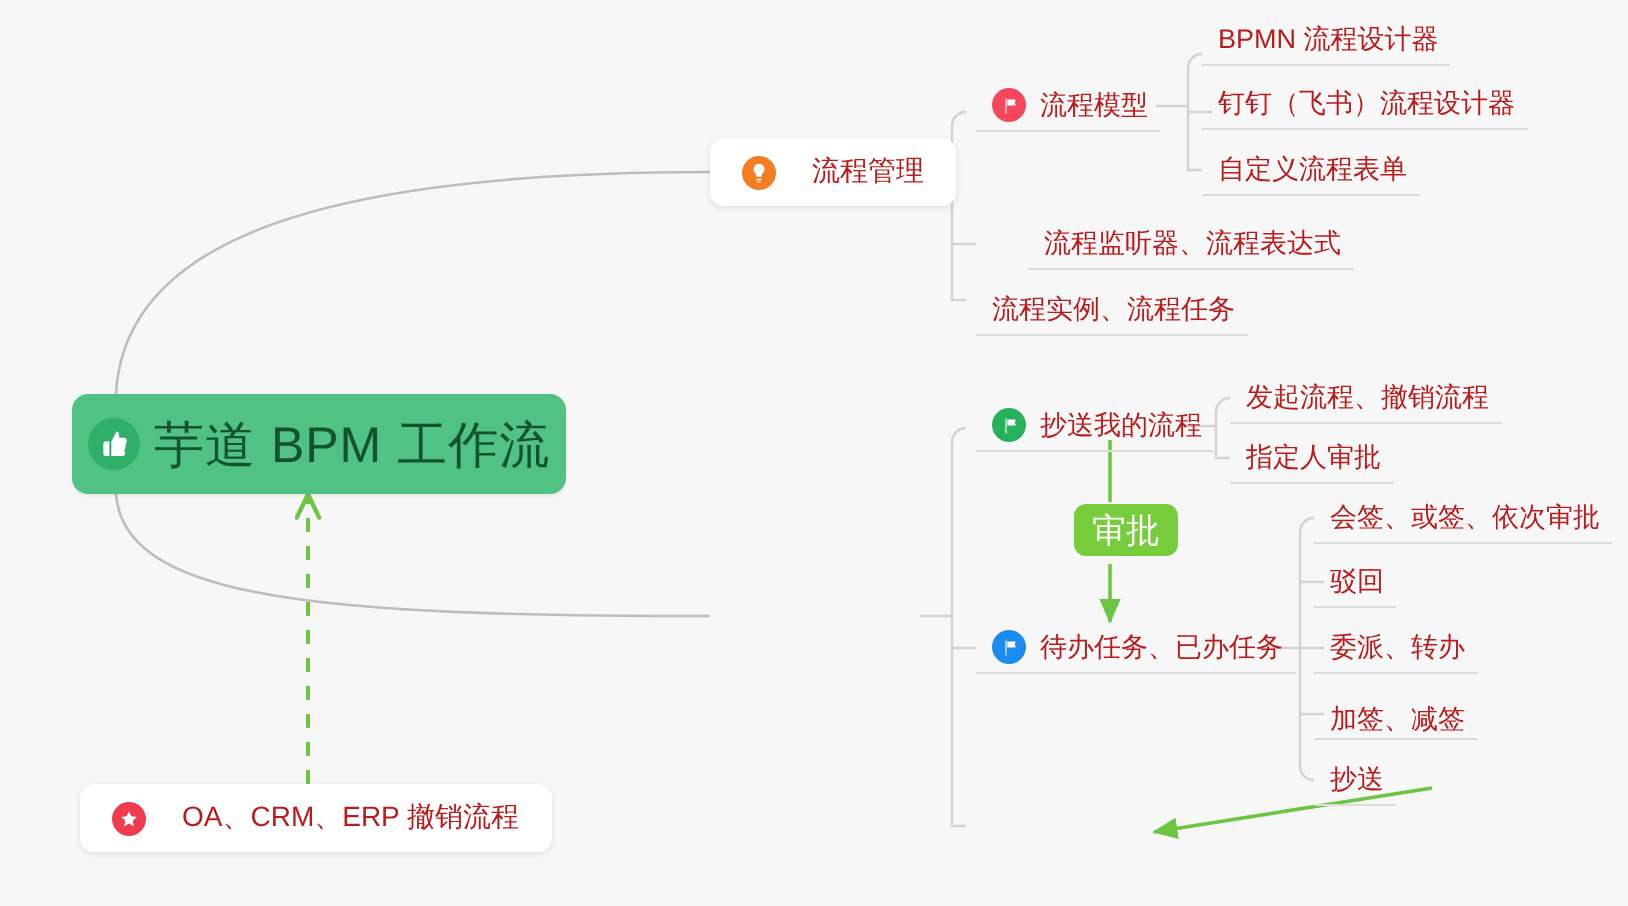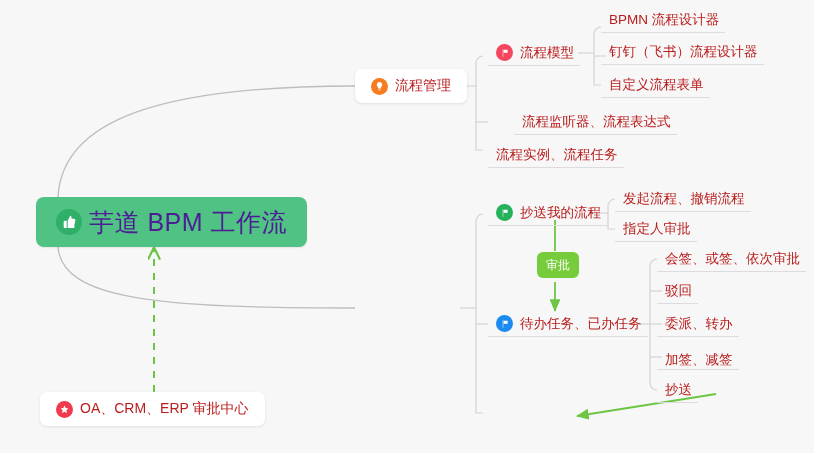--- a/index.html
+++ b/index.html
@@ -30,52 +30,53 @@
     white-space: nowrap;
     display: flex;
     align-items: center;
     color: #b91c1c;
   }
 
   
   .node.root {
     background: #4fc284;
     border-radius: 8px;
-    padding: 0 20px;
+    padding: 0 8px;
     height: 50px;
-    color: #4c1d95;
+    color: #14532d;
     font-size: 25px;
     box-shadow: 0 1px 2px rgba(0,0,0,0.07);
   }
   .node.root .label { letter-spacing: 0.5px; }
 
   
   .node.boxed {
     background: #ffffff;
     border-radius: 7px;
     padding: 0 16px;
     height: 34px;
     font-size: 14px;
     box-shadow: 0 1px 3px rgba(0,0,0,0.10);
+    gap: 11px;
   }
 
   
   .node.plain {
     font-size: 13.5px;
     height: 26px;
     padding: 0 6px 0 8px;
     border-bottom: 1px solid #dcdcdc;
   }
 
   
   .node.badge {
     background: #76cc3a;
     border-radius: 6px;
     color: #ffffff;
-    font-size: 12px;
+    font-size: 17px;
     height: 26px;
     padding: 0 9px;
     justify-content: center;
   }
 
   
   .icon {
     flex: 0 0 auto;
     display: inline-flex;
     align-items: center;
@@ -249,16 +250,16 @@
   <div class="node badge" style="left:537px; top:252px;">
     <span>审批</span>
   </div>
 
   <div class="node boxed" style="left:40px; top:392px;">
     <span class="icon sz-md ic-star">
       <svg viewBox="0 0 24 24" width="11" height="11" fill="#ffffff">
         <path d="M12 3.5l2.6 5.4 5.9.8-4.3 4.2 1 5.9-5.2-2.8-5.2 2.8 1-5.9L3.5 9.7l5.9-.8L12 3.5z"></path>
       </svg>
     </span>
-    <span>OA、CRM、ERP 审批中心</span>
+    <span>OA、CRM、ERP 撤销流程</span>
   </div>
 
 </div>
 
 </body></html>

